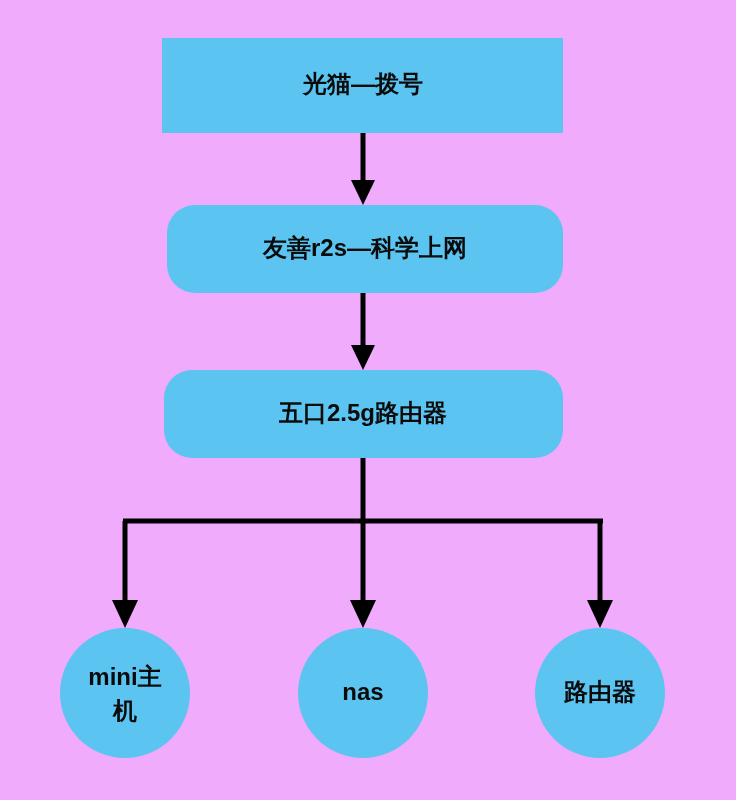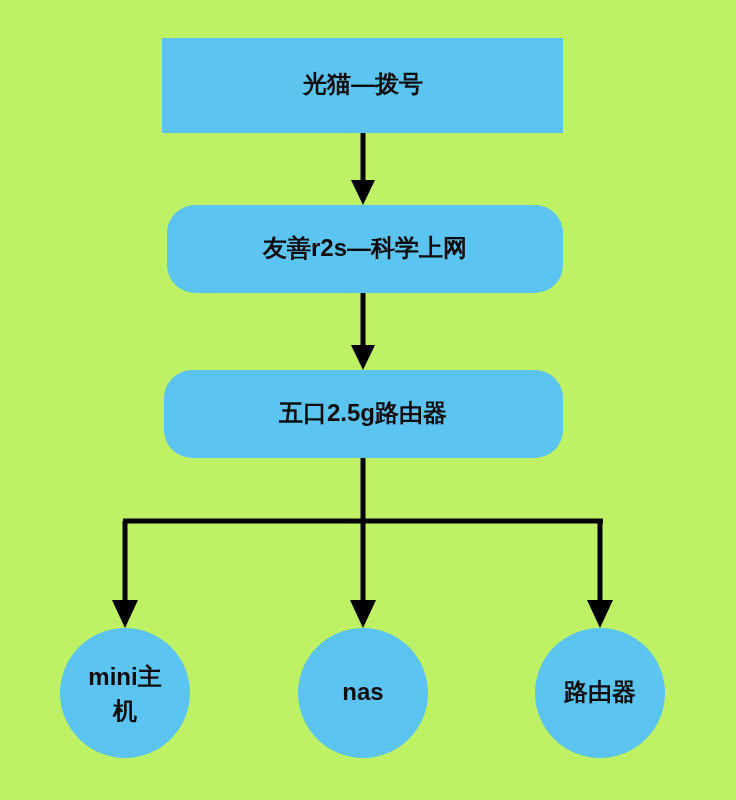--- a/index.html
+++ b/index.html
@@ -47,21 +47,21 @@
     stroke-linejoin: miter;
   }
   .edge-head {
     fill: #000000;
     stroke: none;
   }
 </style>
 </head>
 <body style="background: rgb(255, 255, 255);">
 
-<div id="diagram-root" style="background: #bef264; text-align: center;">
+<div id="diagram-root" style="background: #f0abfc; text-align: center;">
   <svg class="flow-canvas" viewBox="0 0 736 800" xmlns="http://www.w3.org/2000/svg">
 
     <g>
 
       <g>
         <line class="edge-line" x1="363" y1="133" x2="363" y2="190" stroke="#000000"></line>
         <polygon class="edge-head" points="363,205 351,180 375,180" fill="#000000"></polygon>
       </g>
 
       <g>

